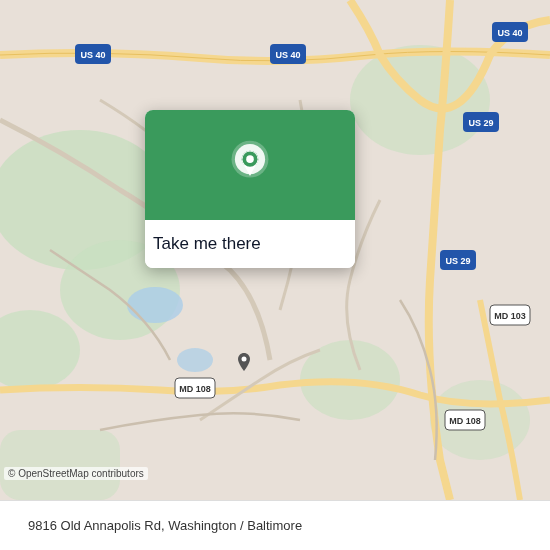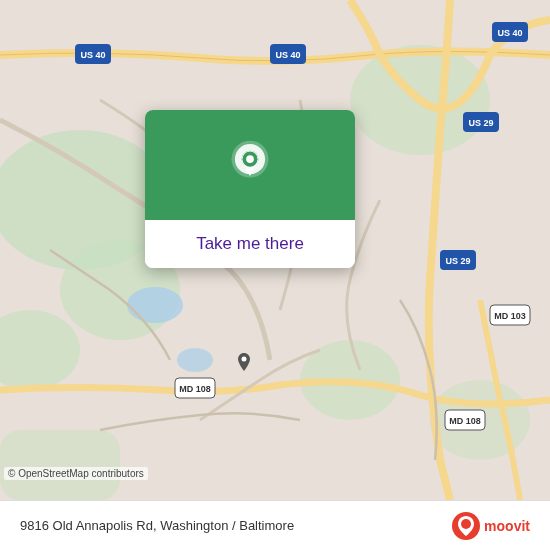--- a/index.html
+++ b/index.html
@@ -28,21 +28,21 @@
       top: 0; left: 0;
     }
 
     #bottom-bar {
       width: 550px;
       height: 50px;
       background: #fff;
       display: flex;
       align-items: center;
       justify-content: space-between;
-      padding: 0 20px;
+      padding: 0 28px;
       border-top: 1px solid #ddd;
     }
 
     .address-text {
       font-size: 13px;
       color: #333;
       font-weight: 500;
     }
 
     .moovit-logo {
@@ -83,25 +83,25 @@
       justify-content: center;
     }
 
     .location-pin {
       width: 52px;
       height: 52px;
     }
 
     .popup-button {
       background: #fff;
-      padding: 14px 0;
-      text-align: center;
+      padding: 14px 8px;
+      text-align: left;
       font-size: 17px;
       font-weight: 500;
-      color: #4c1d95;
+      color: #0f172a;
       cursor: pointer;
       border: none;
       width: 100%;
     }
 
     .osm-credit {
       position: absolute;
       bottom: 20px;
       left: 4px;
       font-size: 10px;
@@ -207,22 +207,13 @@
   <svg class="location-dot" viewBox="0 0 12 18" xmlns="http://www.w3.org/2000/svg">
     <path d="M6 0 C2.7 0 0 2.7 0 6 C0 10.5 6 18 6 18 C6 18 12 10.5 12 6 C12 2.7 9.3 0 6 0Z" fill="#555"></path>
     <circle cx="6" cy="6" r="2.5" fill="white"></circle>
   </svg>
 
   <div class="osm-credit">© OpenStreetMap contributors</div>
 </div>
 
 <div id="bottom-bar">
   <span class="address-text">9816 Old Annapolis Rd, Washington / Baltimore</span>
-  <div class="moovit-logo">
-
-    <svg class="moovit-icon" viewBox="0 0 28 28" xmlns="http://www.w3.org/2000/svg">
-      <circle cx="14" cy="14" r="14" fill="#e63d2f"></circle>
-      <path d="M14 4 C9.6 4 6 7.6 6 12 C6 18 14 24 14 24 C14 24 22 18 22 12 C22 7.6 18.4 4 14 4Z" fill="white"></path>
-      <circle cx="14" cy="12" r="5" fill="#e63d2f"></circle>
-    </svg>
-    <span class="moovit-text">moovit</span>
-  </div>
 </div>
 
 </body></html>

